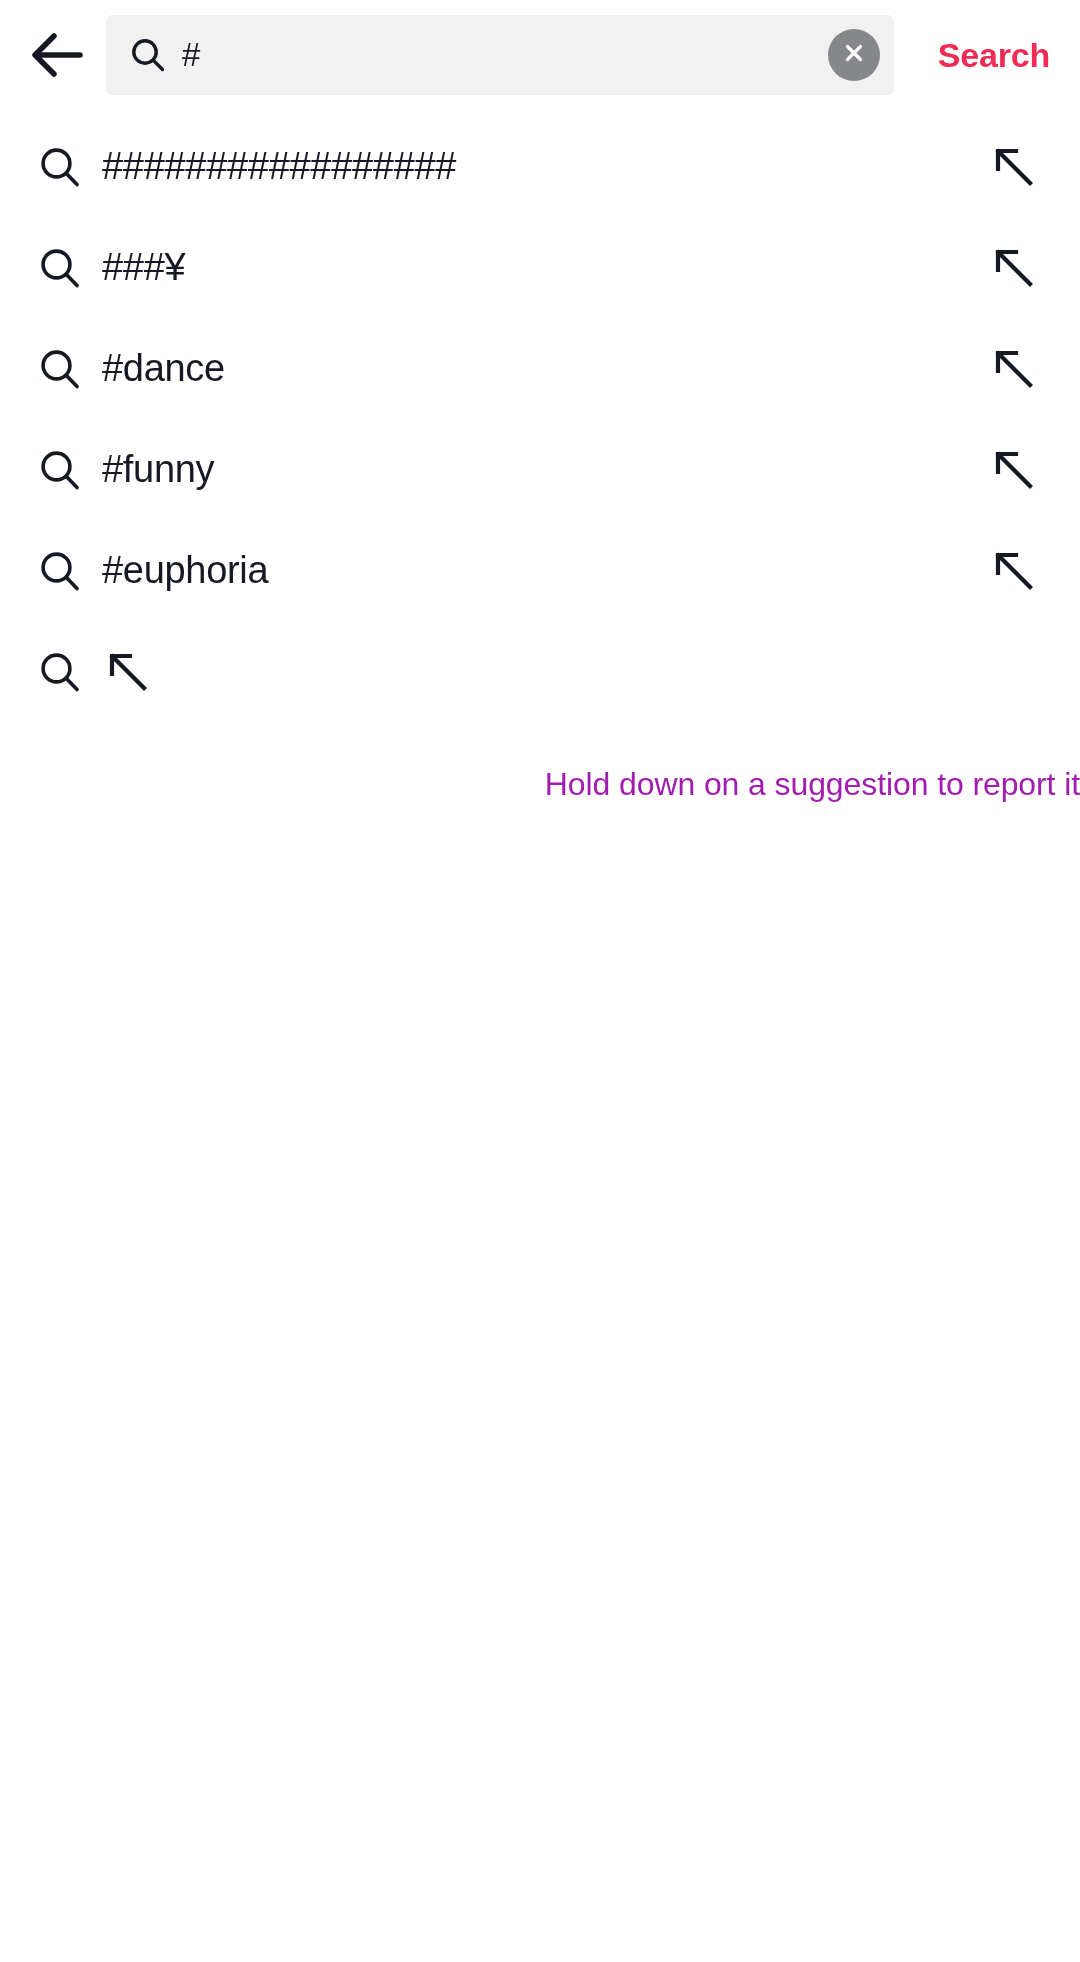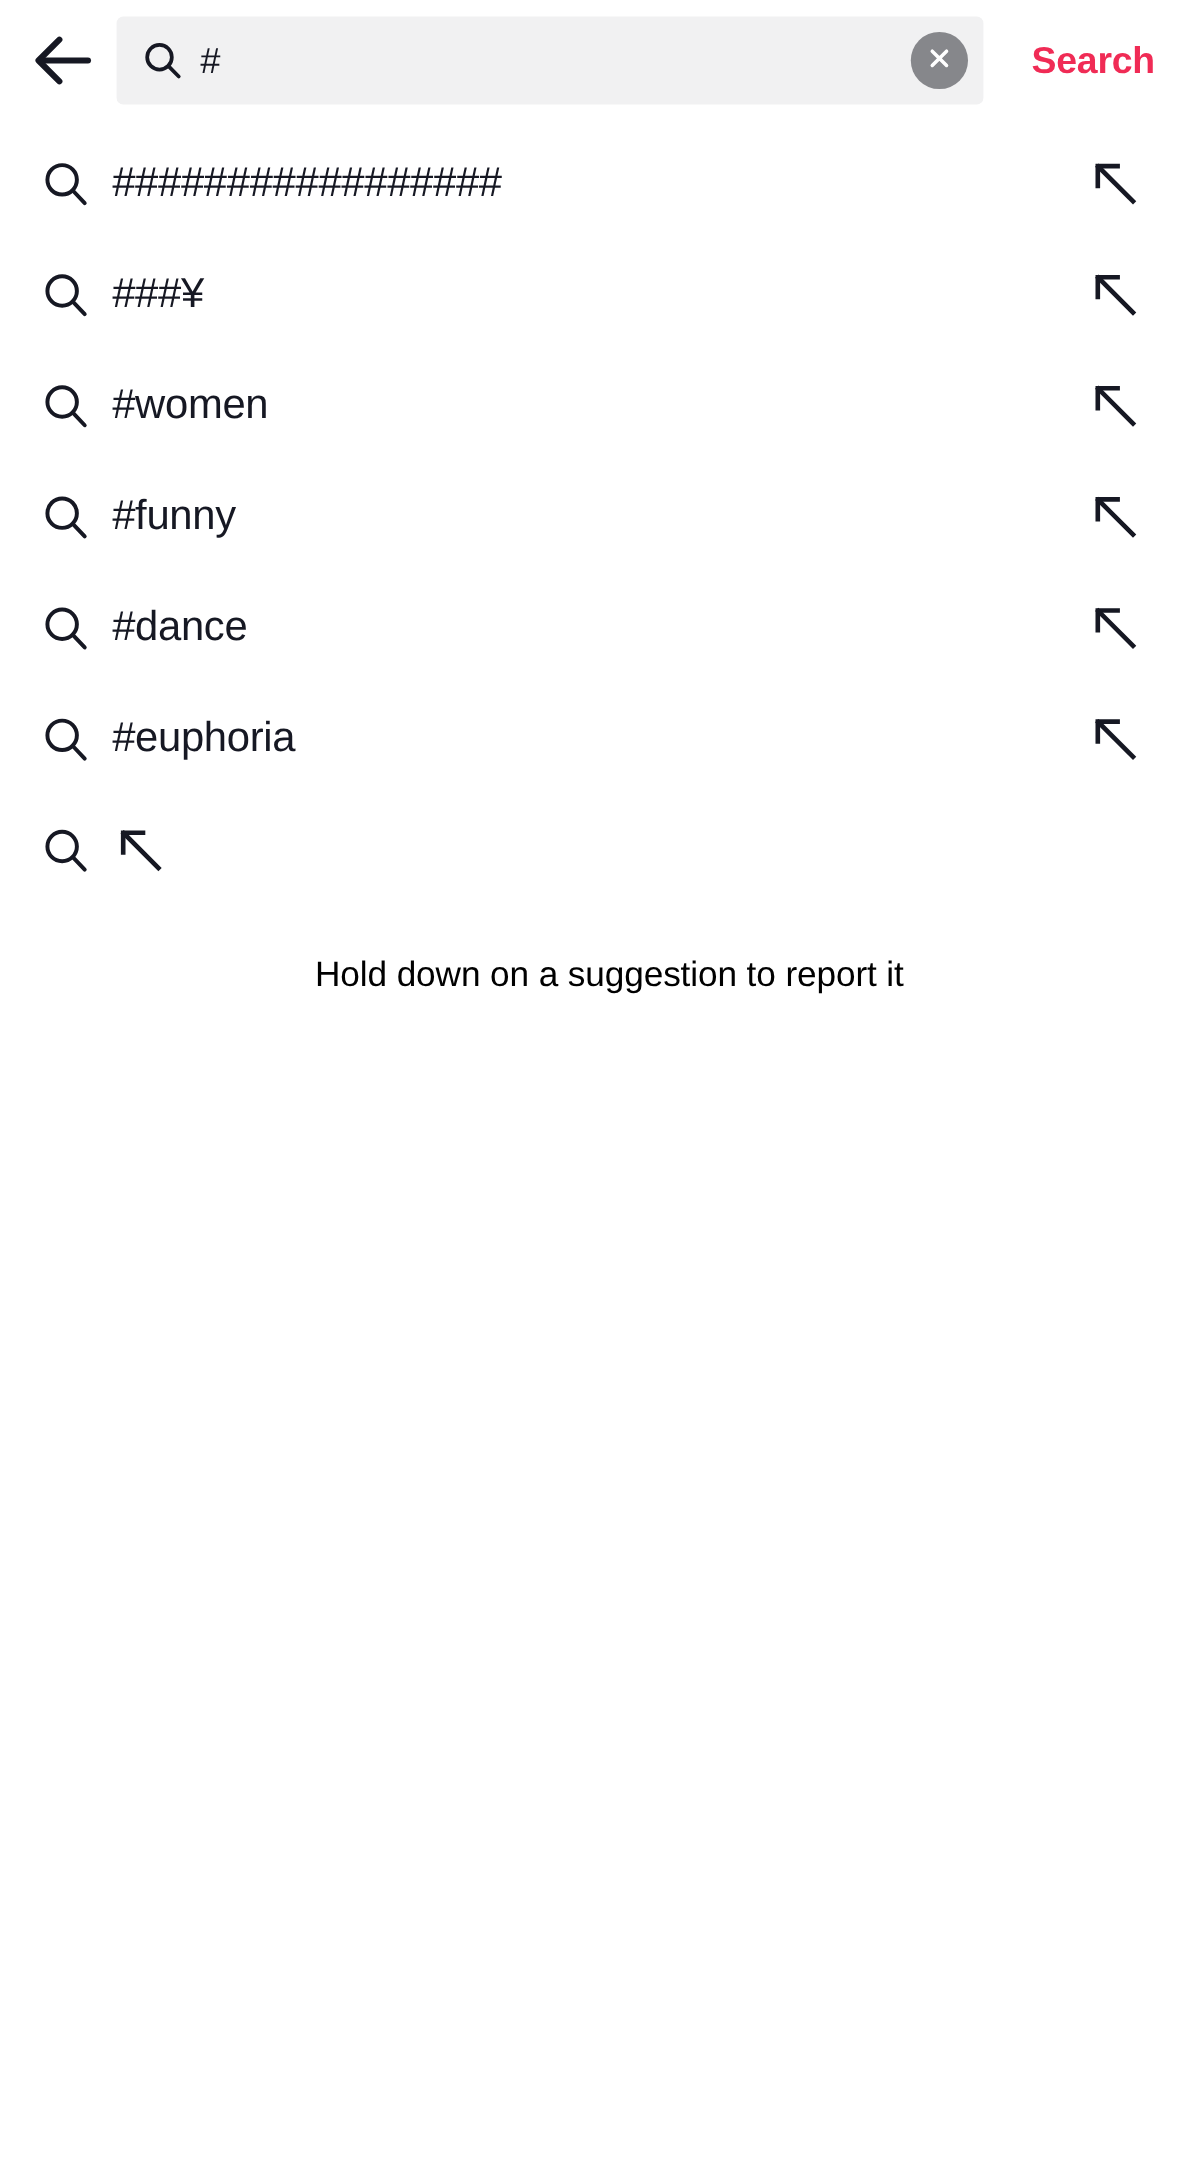--- a/index.html
+++ b/index.html
@@ -142,23 +142,23 @@
     height: 52px;
     display: flex;
     align-items: center;
     justify-content: center;
     cursor: pointer;
   }
 
   
   .footer-hint {
     margin-top: 44px;
-    text-align: center;
+    text-align: right;
     font-size: 32px;
-    color: #000000;
+    color: #a21caf;
     letter-spacing: -0.1px;
     padding-left: 28px;
   }
 </style>
 </head>
 <body>
 
 <div class="screen">
 
   <div class="topbar">
@@ -225,21 +225,21 @@
           </svg>
         </span>
       </div>
       <div class="suggestion-row">
         <span class="row-mag">
           <svg width="44" height="44" viewBox="0 0 44 44" fill="none">
             <circle cx="18.5" cy="18.5" r="13.4" stroke="#161823" stroke-width="3.6"></circle>
             <path d="M28.4 28.4 L39 39.6" stroke="#161823" stroke-width="3.6" stroke-linecap="round"></path>
           </svg>
         </span>
-        <span class="row-label">#women</span>
+        <span class="row-label">#dance</span>
         <span class="row-arrow">
           <svg width="46" height="46" viewBox="0 0 46 46" fill="none">
             <path d="M7 25 L7 7 L25 7" stroke="#161823" stroke-width="4.2" stroke-linecap="square" stroke-linejoin="miter"></path>
             <path d="M7.5 7.5 L39 39" stroke="#161823" stroke-width="4.2" stroke-linecap="square"></path>
           </svg>
         </span>
       </div>
       <div class="suggestion-row">
         <span class="row-mag">
           <svg width="44" height="44" viewBox="0 0 44 44" fill="none">
@@ -255,35 +255,20 @@
           </svg>
         </span>
       </div>
       <div class="suggestion-row">
         <span class="row-mag">
           <svg width="44" height="44" viewBox="0 0 44 44" fill="none">
             <circle cx="18.5" cy="18.5" r="13.4" stroke="#161823" stroke-width="3.6"></circle>
             <path d="M28.4 28.4 L39 39.6" stroke="#161823" stroke-width="3.6" stroke-linecap="round"></path>
           </svg>
         </span>
-        <span class="row-label">#dance</span>
-        <span class="row-arrow">
-          <svg width="46" height="46" viewBox="0 0 46 46" fill="none">
-            <path d="M7 25 L7 7 L25 7" stroke="#161823" stroke-width="4.2" stroke-linecap="square" stroke-linejoin="miter"></path>
-            <path d="M7.5 7.5 L39 39" stroke="#161823" stroke-width="4.2" stroke-linecap="square"></path>
-          </svg>
-        </span>
-      </div>
-      <div class="suggestion-row">
-        <span class="row-mag">
-          <svg width="44" height="44" viewBox="0 0 44 44" fill="none">
-            <circle cx="18.5" cy="18.5" r="13.4" stroke="#161823" stroke-width="3.6"></circle>
-            <path d="M28.4 28.4 L39 39.6" stroke="#161823" stroke-width="3.6" stroke-linecap="round"></path>
-          </svg>
-        </span>
         <span class="row-label">#euphoria</span>
         <span class="row-arrow">
           <svg width="46" height="46" viewBox="0 0 46 46" fill="none">
             <path d="M7 25 L7 7 L25 7" stroke="#161823" stroke-width="4.2" stroke-linecap="square" stroke-linejoin="miter"></path>
             <path d="M7.5 7.5 L39 39" stroke="#161823" stroke-width="4.2" stroke-linecap="square"></path>
           </svg>
         </span>
       </div>
       <div class="suggestion-row">
         <span class="row-mag">

